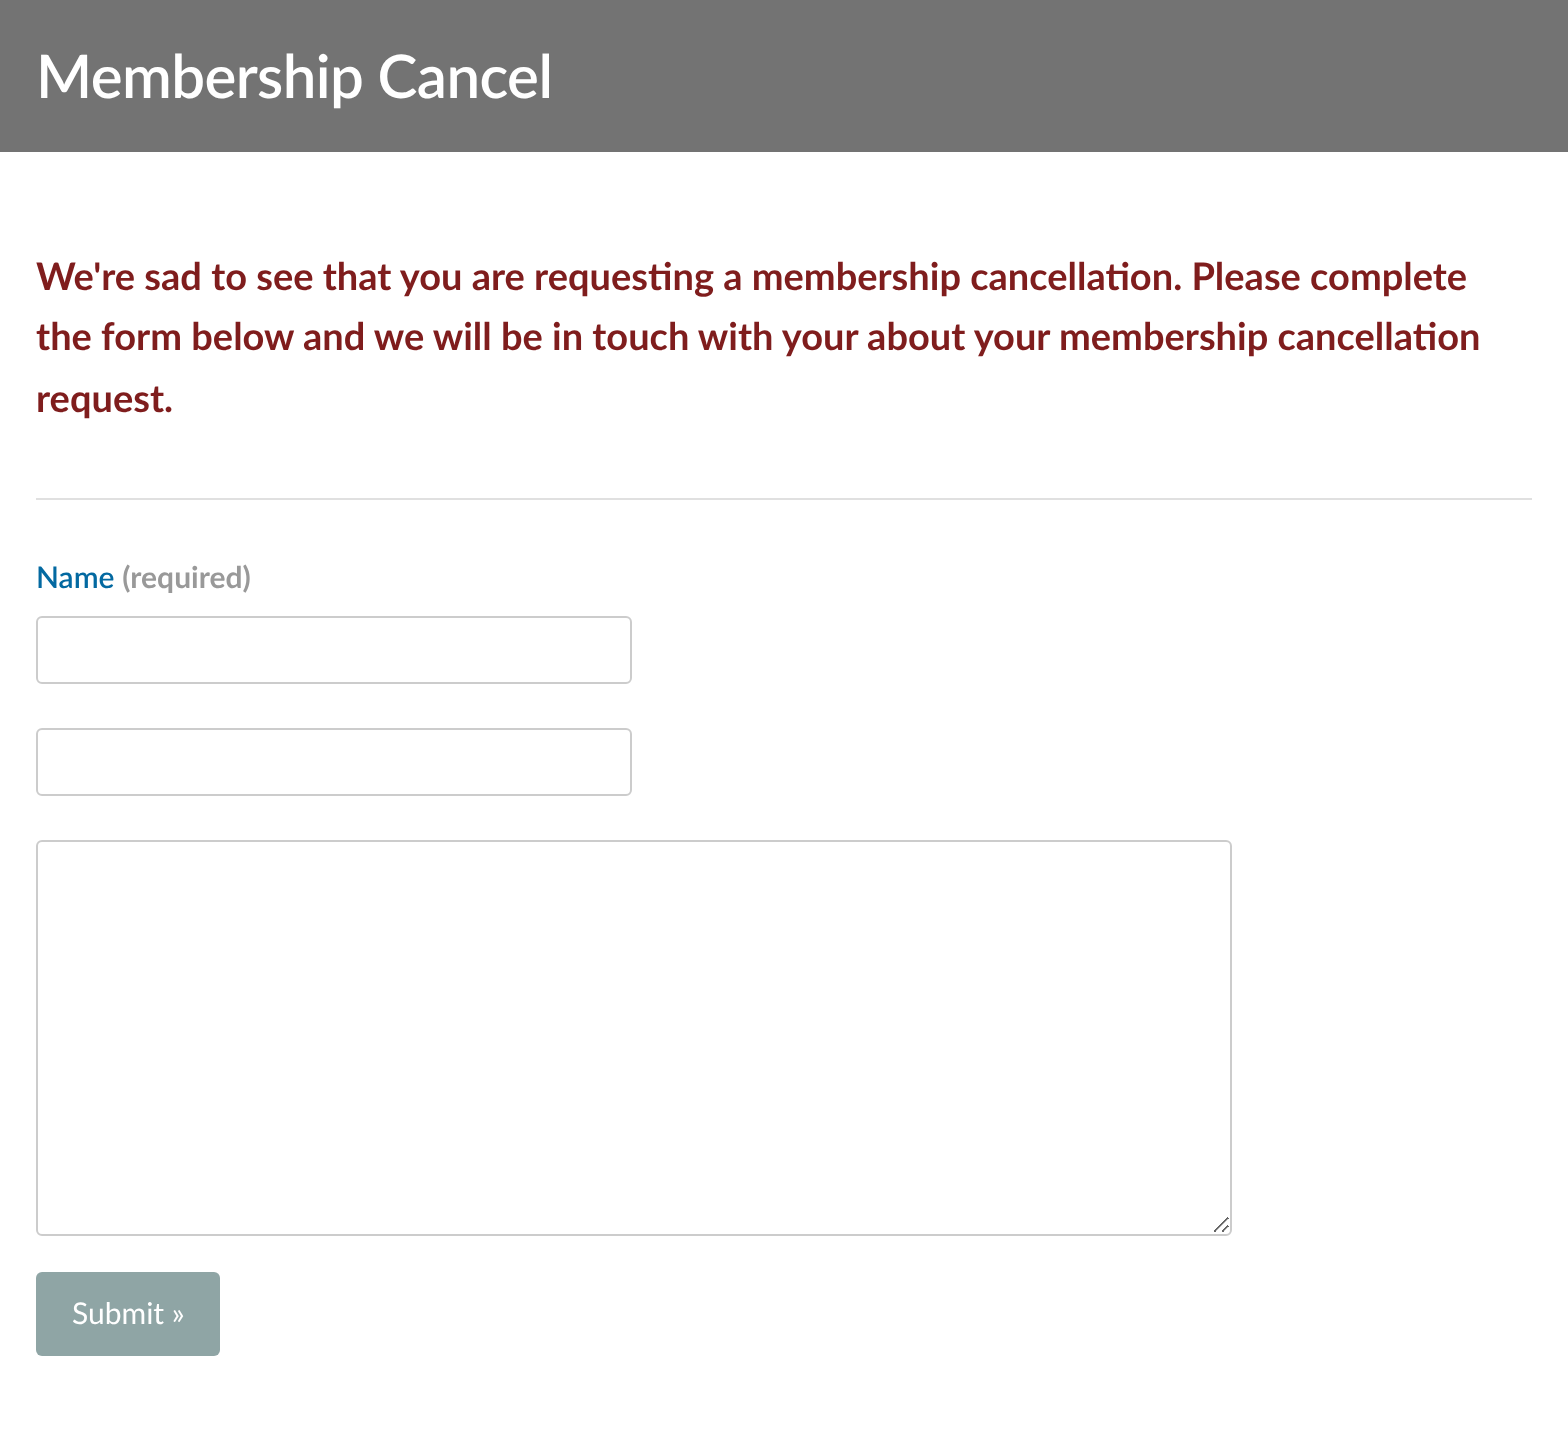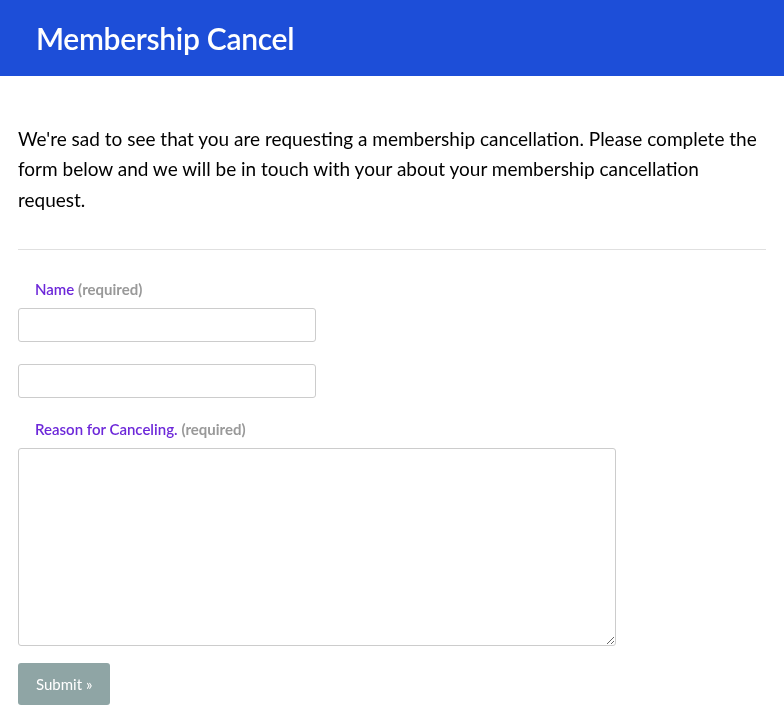--- a/index.html
+++ b/index.html
@@ -8,55 +8,54 @@
       padding: 0;
     }
     body {
       font-family: -apple-system, BlinkMacSystemFont, "Segoe UI", "Lato", sans-serif;
       background: #ffffff;
       width: 784px;
       height: 723px;
       overflow: hidden;
     }
     .header {
-      background: #1d4ed8;
-      padding: 20px 36px;
+      background: #737373;
+      padding: 20px 18px;
       color: #ffffff;
     }
     .header h1 {
       font-size: 30px;
       font-weight: 600;
       letter-spacing: -0.3px;
     }
     .content {
       padding: 48px 18px 20px 18px;
     }
     .intro-text {
-      color: #000000;
+      color: #7f1d1d;
       font-size: 19px;
       line-height: 1.6;
-      font-weight: 400;
+      font-weight: 700;
     }
     .divider {
       border: none;
       border-top: 1px solid #e0e0e0;
       margin: 34px 0 30px 0;
     }
     .form-group {
       margin-bottom: 22px;
     }
     .form-label {
       display: block;
       margin-bottom: 10px;
       font-size: 15px;
     }
     .label-main {
-      color: #6d28d9;
+      color: #0369a1;
       font-weight: 600;
-      margin-left: 17px;
     }
     .label-required {
       color: #999999;
       font-weight: 700;
     }
     .text-input {
       width: 298px;
       height: 34px;
       border: 1px solid #cccccc;
       border-radius: 3px;
@@ -107,21 +106,17 @@
       <span class="label-required">(required)</span>
     </label>
     <input type="text" class="text-input" value="" style="">
   </div>
 
   <div class="form-group">
     <input type="text" class="text-input" value="" style="">
   </div>
 
   <div class="form-group">
-    <label class="form-label">
-      <span class="label-main">Reason for Canceling.</span>
-      <span class="label-required">(required)</span>
-    </label>
     <textarea class="textarea-input" value="" style=""></textarea>
   </div>
 
   <button class="submit-btn">Submit »</button>
 </div>
 
 </body></html>

